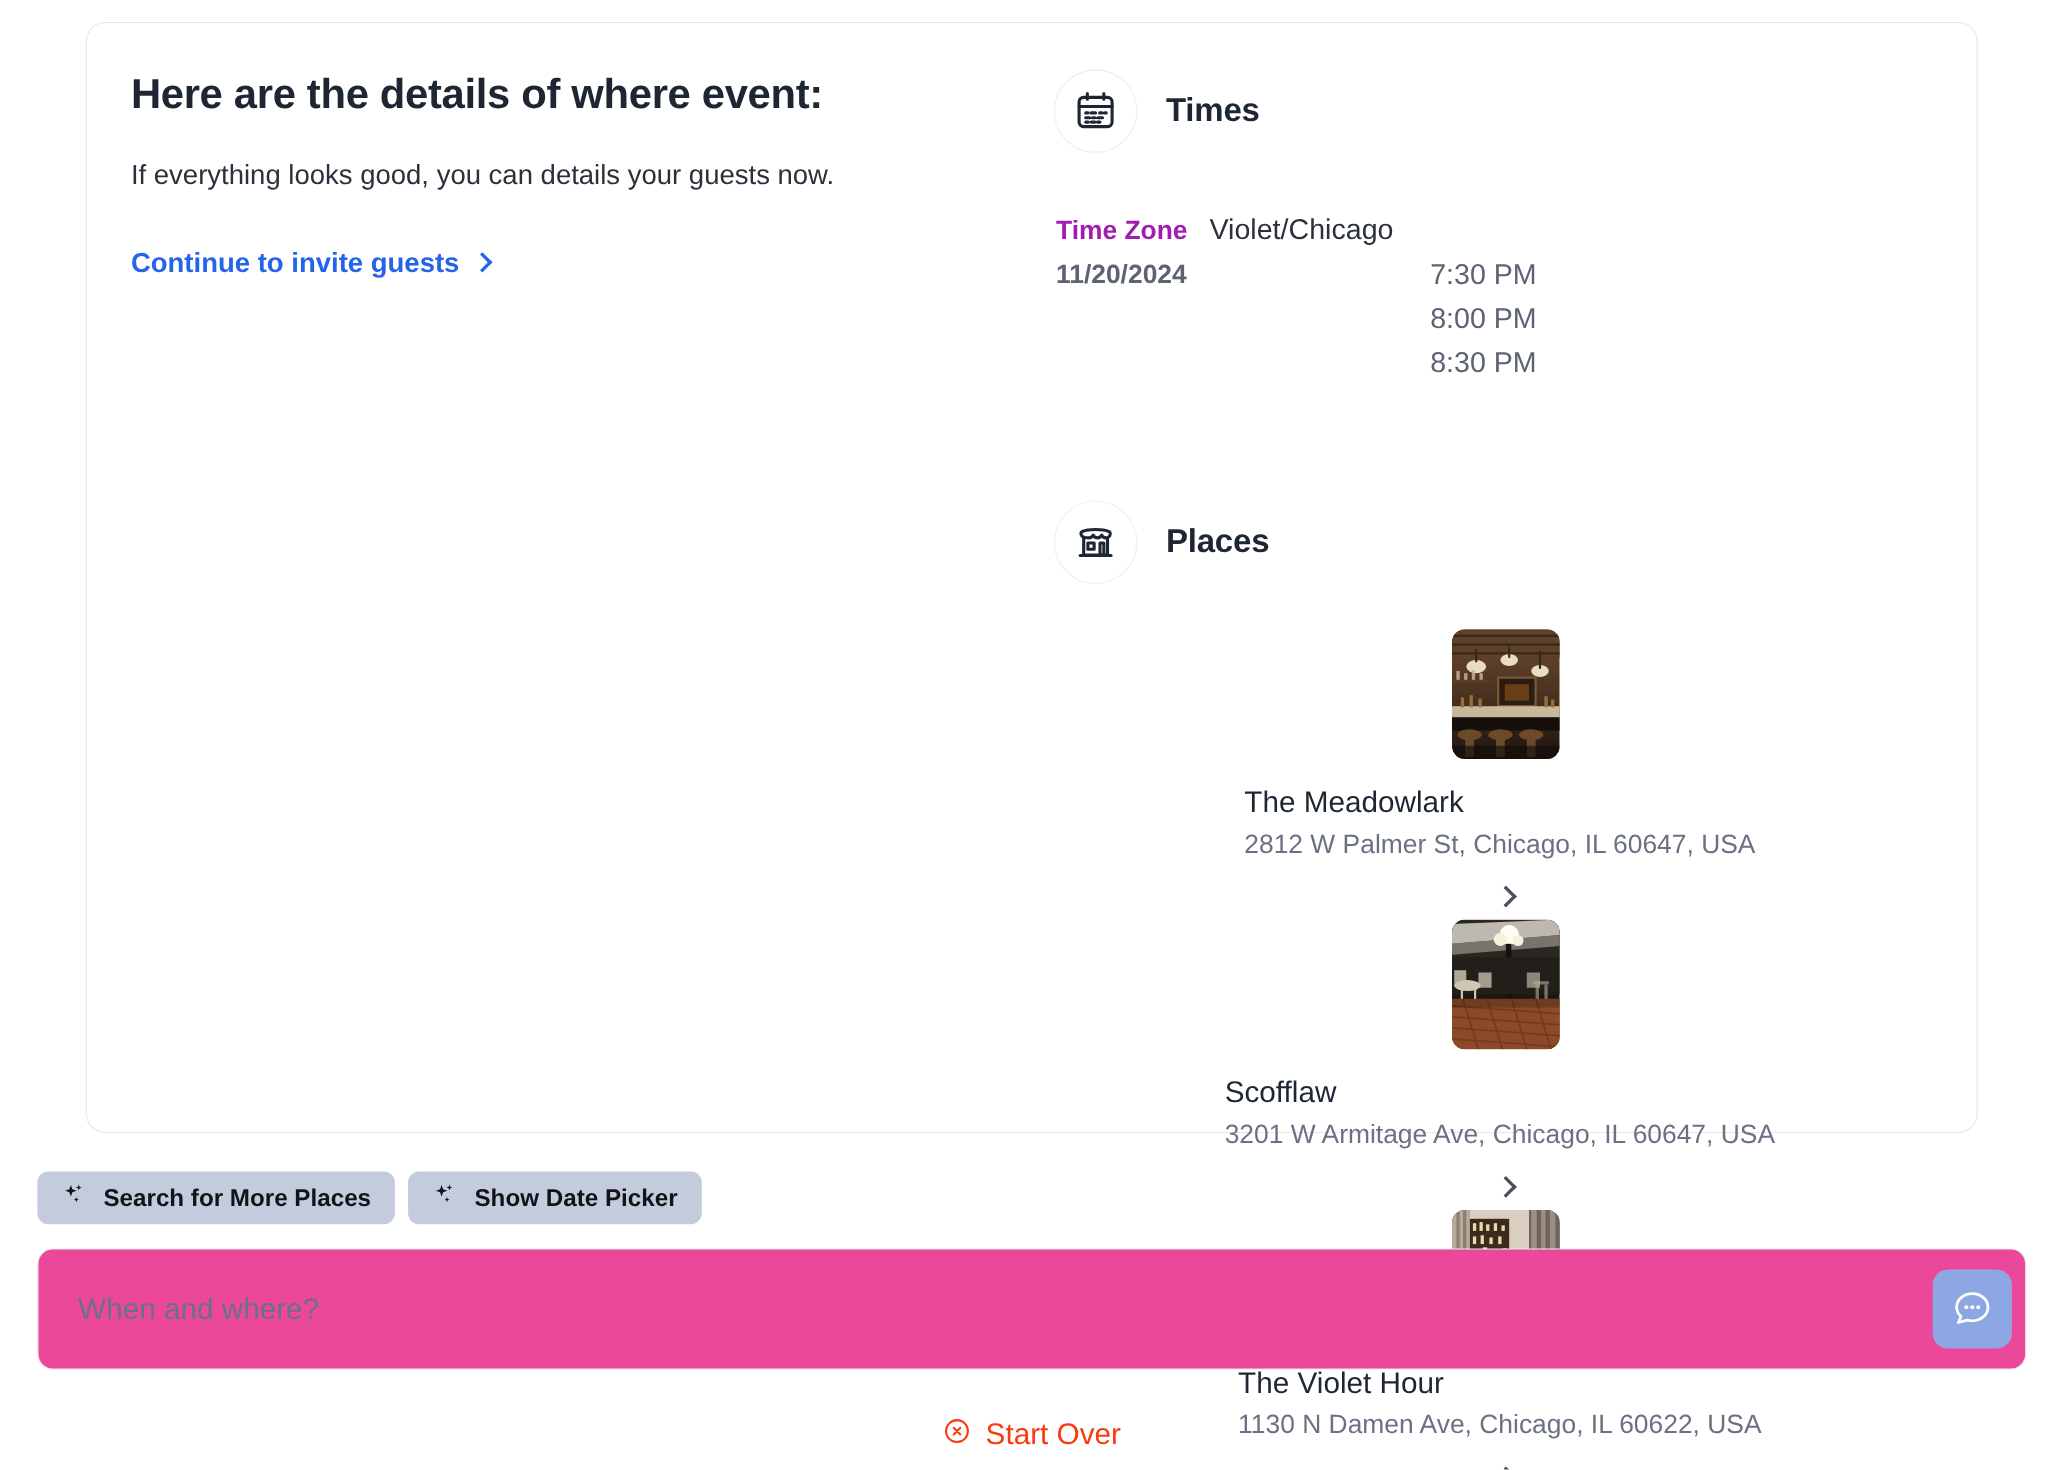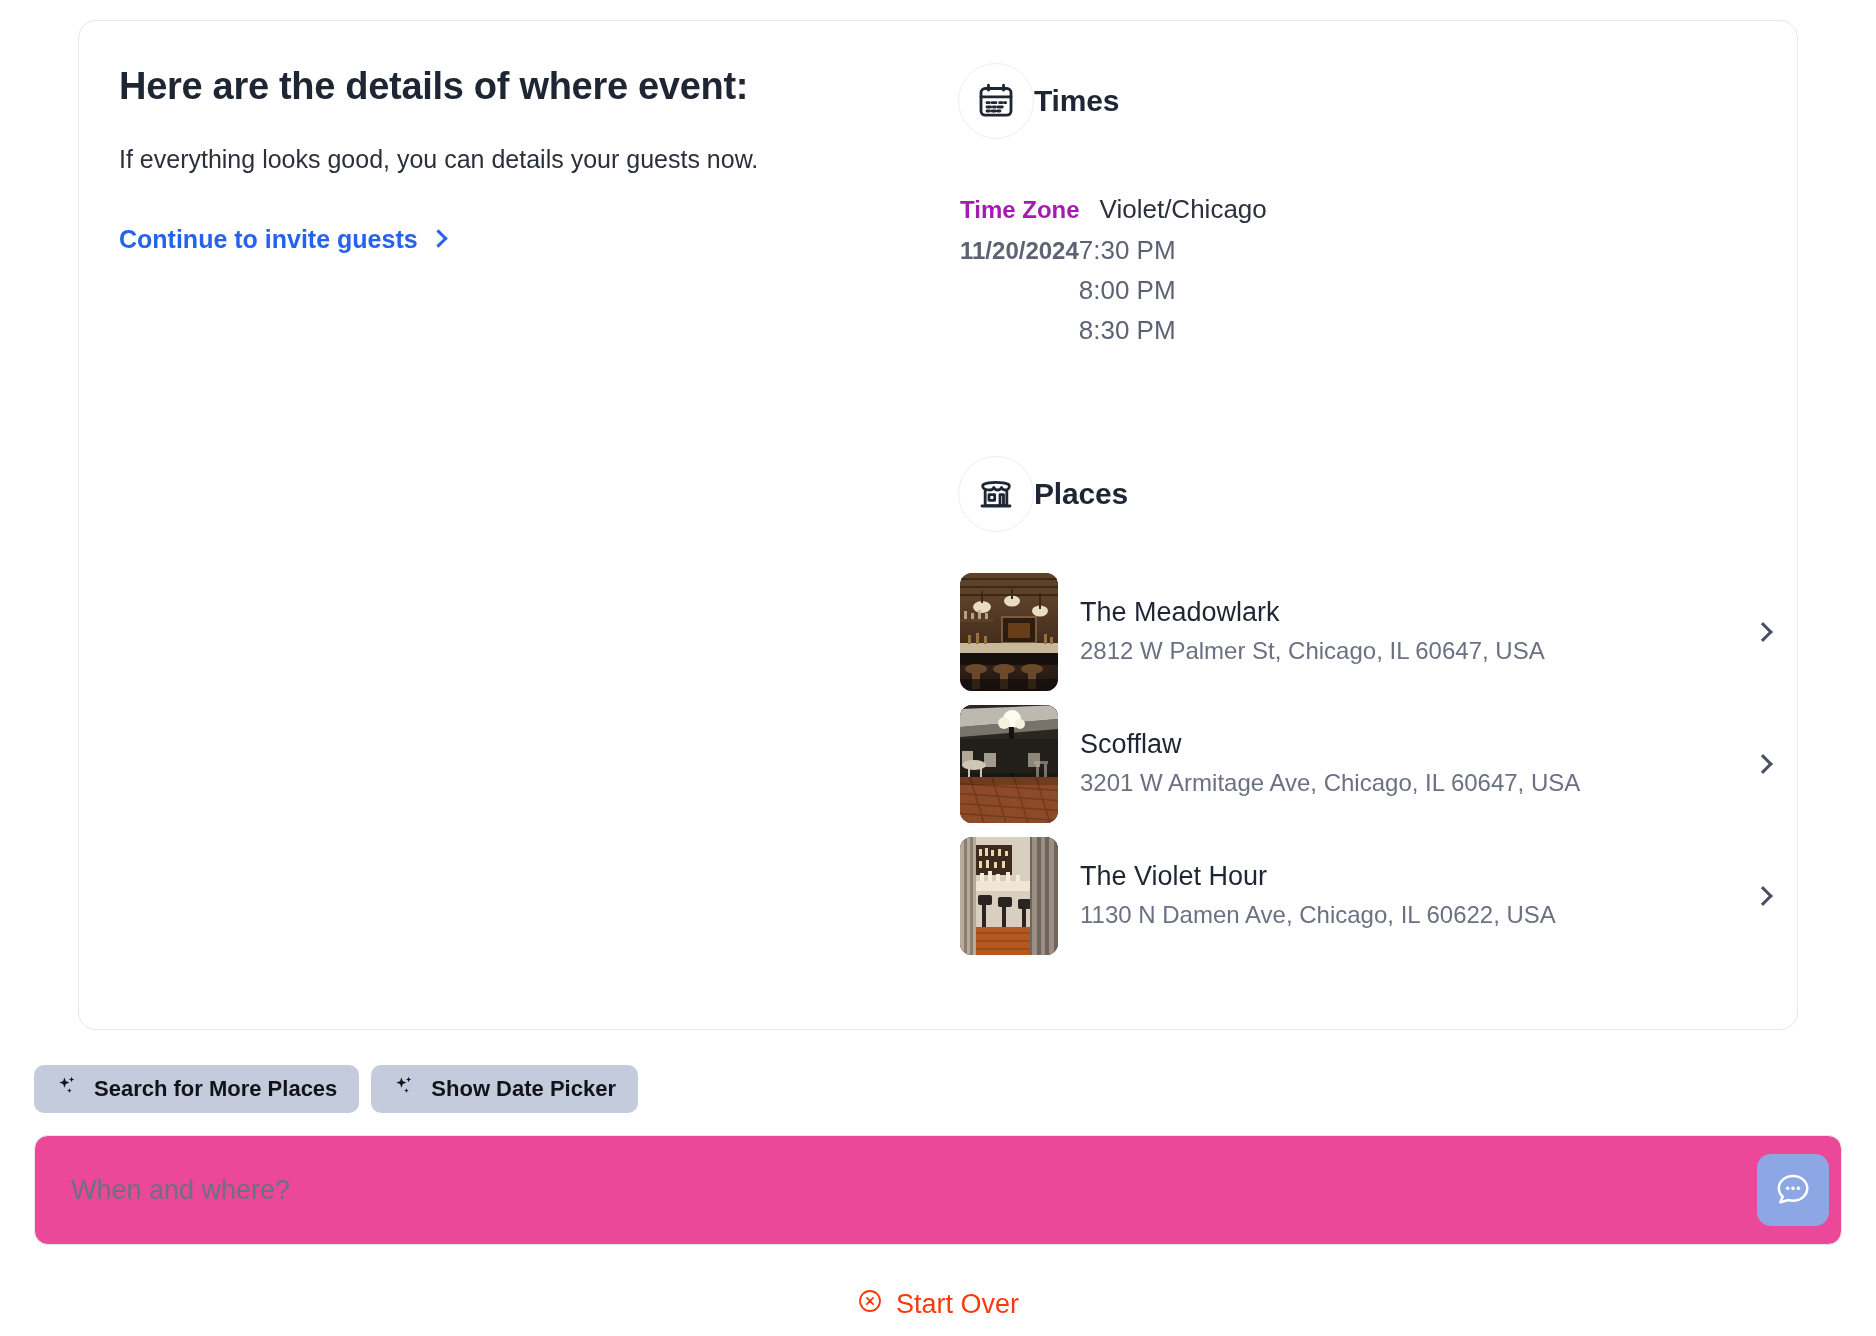--- a/index.html
+++ b/index.html
@@ -84,20 +84,21 @@
 
   
   .right-col {
     width: 840px;
     padding-right: 20px;
   }
 
   .section-head {
     display: flex;
     align-items: center;
+    gap: 26px;
   }
 
   .icon-circle {
     width: 76px;
     height: 76px;
     min-width: 76px;
     border-radius: 50%;
     border: 1.5px solid #eceef1;
     background: #ffffff;
     display: flex;
@@ -130,20 +131,21 @@
     white-space: nowrap;
     margin-top: 23px;
   }
   .tz-value {
     font-size: 26px;
     color: #2b303b;
   }
 
   .date-times-row {
     display: flex;
+    justify-content: space-between;
     align-items: flex-start;
     margin-top: 10px;
   }
   .date-label {
     font-size: 24px;
     font-weight: 700;
     color: #5d6373;
     white-space: nowrap;
     padding-top: 2px;
   }
@@ -167,20 +169,21 @@
     margin-top: 34px;
     padding-left: 2px;
   }
 
   .place-row {
     display: flex;
     align-items: center;
     gap: 22px;
     padding: 7px 0;
     cursor: pointer;
+    flex-direction: column;
   }
 
   .thumb {
     width: 98px;
     height: 118px;
     min-width: 98px;
     border-radius: 12px;
     overflow: hidden;
     position: relative;
   }

